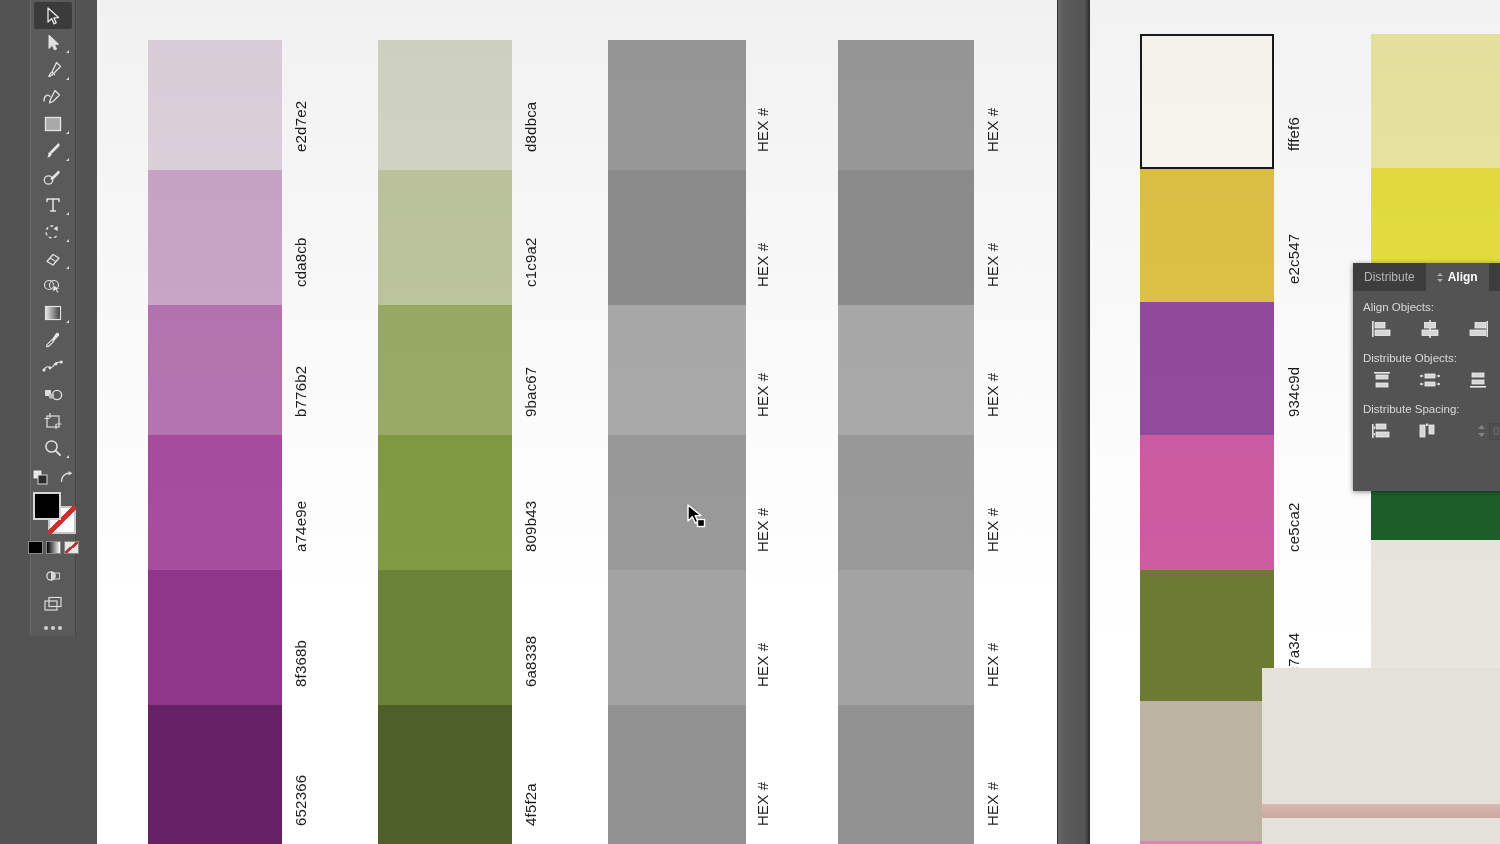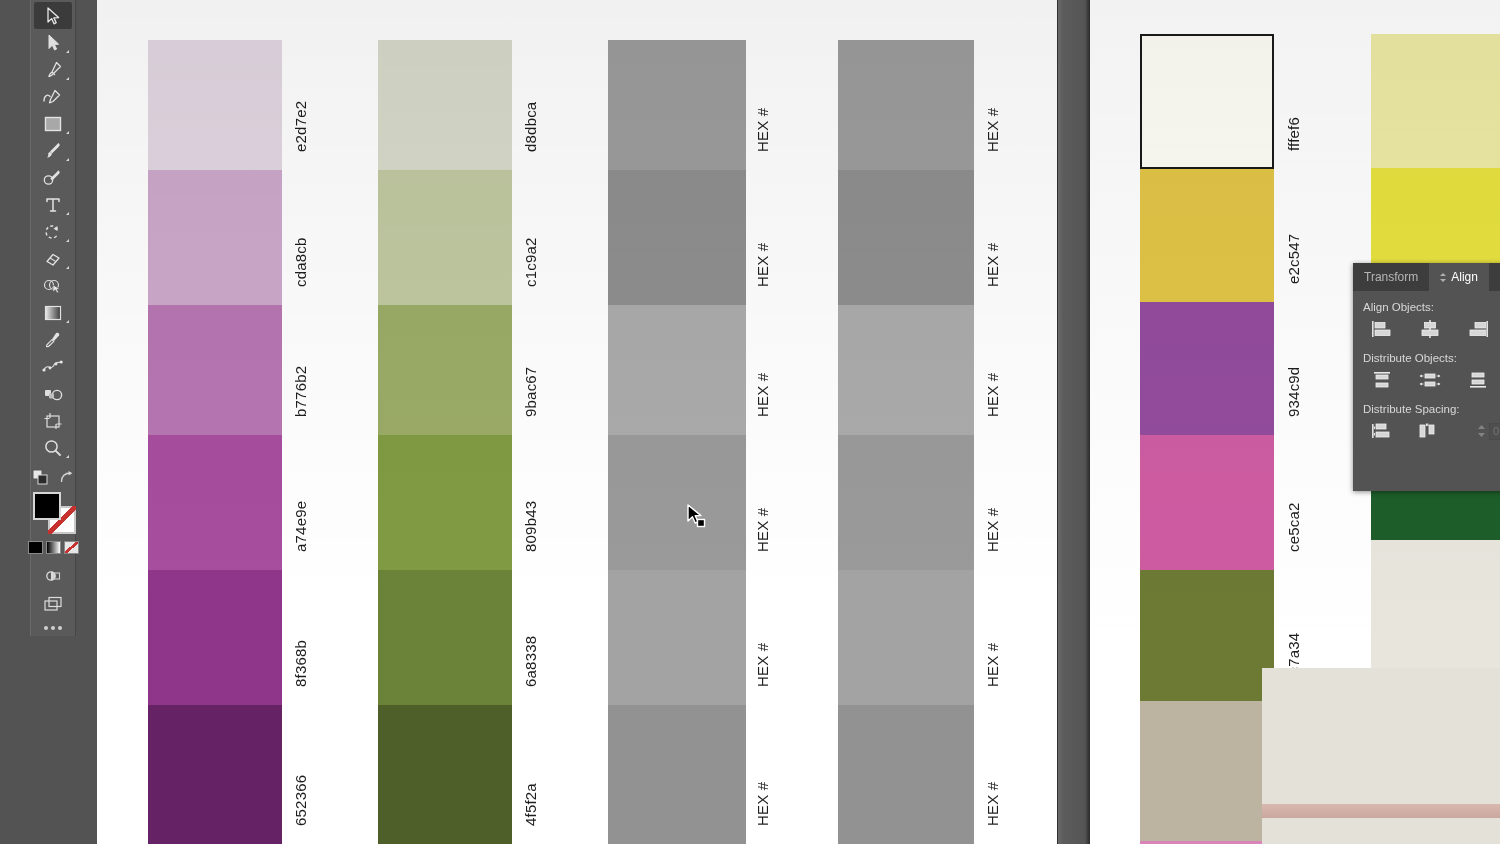--- a/index.html
+++ b/index.html
@@ -116,21 +116,21 @@
     color: #d4d4d4;
     z-index: 20;
     overflow: hidden;
   }
   .panel-tabs { display: flex; height: 28px; background: #3d3d3d; }
   .panel-tab {
     display:flex; align-items:center; gap:4px;
     padding: 0 11px; height: 28px; line-height: 28px;
     font-size: 12px; color: #b6b6b6; cursor: pointer;
   }
-  .panel-tab.active { background: #535353; color: #fff; font-weight: normal; }
+  .panel-tab.active { background: #535353; color: #fff; font-weight: bold; }
   .panel-tab .grip {
     width: 7px; height: 9px; position: relative; opacity: .75;
   }
   .panel-tab .grip::before, .panel-tab .grip::after {
     content:""; position:absolute; left:0; width:0;height:0;
     border-left:3px solid transparent; border-right:3px solid transparent;
   }
   .panel-tab .grip::before { top:0; border-bottom:3px solid #cfcfcf; }
   .panel-tab .grip::after { bottom:0; border-top:3px solid #cfcfcf; }
   .panel-body { padding: 10px 10px 0 10px; }
@@ -434,21 +434,21 @@
         </div>
       </div>
     <div style="position:absolute; left:172px; top:668px; width:238px; height:176px; background:#e4e2d8;"></div>
     <div style="position:absolute; left:172px; top:804px; width:238px; height:14px; background:linear-gradient(to bottom,#d9b8b0,#caa79f);"></div>
     <div class="canvas2-shade"></div>
   </div>
 
   <div class="panel">
     <div class="panel-tabs">
       <div class="panel-tab">
-        <span>Transform</span>
+        <span>Distribute</span>
       </div>
       <div class="panel-tab active">
         <span class="grip"></span>
         <span>Align</span>
       </div>
     </div>
     <div class="panel-body">
 
       <div class="panel-section-title">Align Objects:</div>
       <div class="btn-row">

